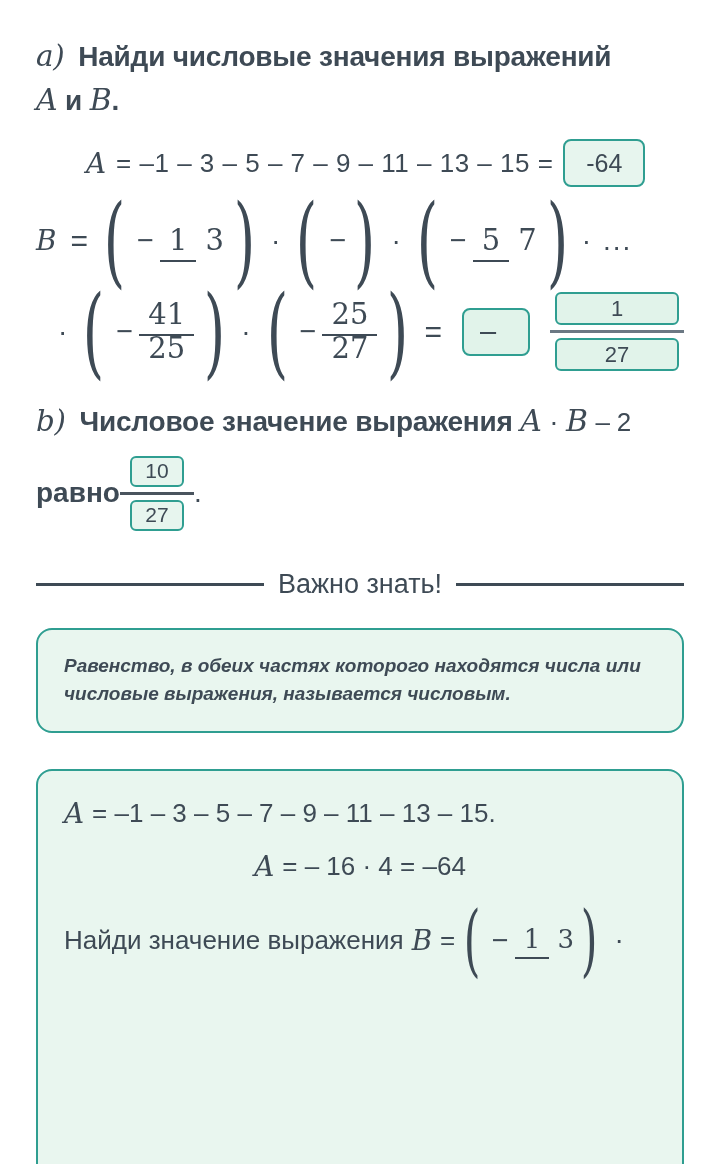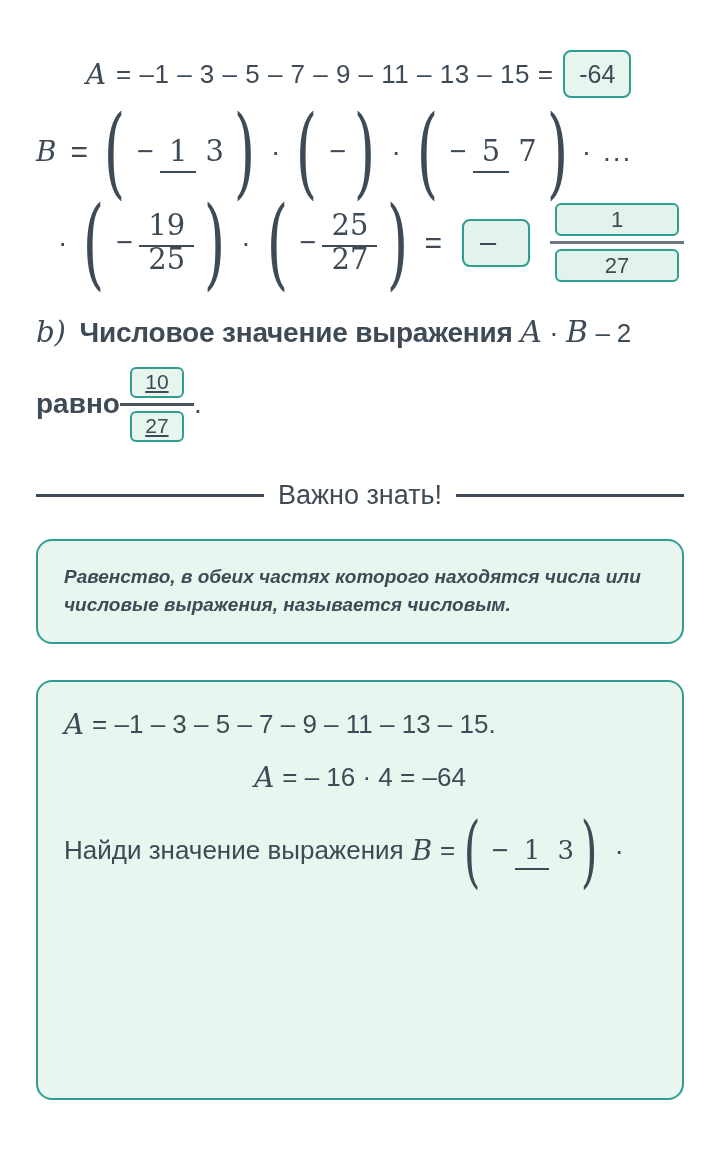--- a/index.html
+++ b/index.html
@@ -14,21 +14,21 @@
   .task-heading{font-size:28px;font-weight:bold;line-height:1.5;letter-spacing:-0.2px;}
   .mvar{font-family:"DejaVu Serif", serif;font-style:italic;font-weight:normal;font-size:1.07em;}
   .mvar-prefix{font-family:"DejaVu Serif", serif;font-style:italic;font-weight:normal;font-size:1.05em;margin-right:6px;}
 
   
   .eq-row{display:flex;align-items:center;font-size:26px;}
   .eq-a{margin:16px 0 0 50px;gap:10px;}
   .eq-body{letter-spacing:0.5px;}
 
   .answer-box{
-    min-width:52px;height:44px;padding:0 6px;
+    min-width:52px;height:44px;padding:0 13px;
     background:#e7f5ee;border:2px solid #2f9e91;border-radius:8px;
     display:flex;align-items:center;justify-content:center;
     font-size:25px;color:#3e4a55;
   }
 
   
   .b-line1{margin-top:6px;gap:6px;}
   .b-line2{margin-top:-4px;gap:6px;margin-left:14px;}
   .factor{display:flex;align-items:center;}
   .paren{
@@ -55,21 +55,21 @@
   .ans-frac .cell{
     width:124px;height:33px;background:#e1f3ea;border:2px solid #2f9e91;border-radius:6px;
     display:flex;align-items:center;justify-content:center;font-size:22px;box-sizing:border-box;
   }
   .ans-frac .bar{width:134px;height:3px;background:#6b7883;margin:5px 0;}
 
   
   .task-b{margin-top:20px;}
   .ravno-row{display:flex;align-items:center;margin-top:12px;}
   .ravno-label{font-size:28px;font-weight:bold;}
-  .sm-frac{display:flex;flex-direction:column;align-items:center;width:74px;text-decoration:underline;}
+  .sm-frac{display:flex;flex-direction:column;align-items:center;width:74px;}
   .sm-frac .cell{
     width:54px;height:31px;background:#e7f5ee;border:2px solid #2f9e91;border-radius:6px;
     display:flex;align-items:center;justify-content:center;font-size:21px;box-sizing:border-box;
   }
   .sm-frac .bar{width:74px;height:3px;background:#4a545e;margin:5px 0;}
   .period{font-size:28px;}
 
   
   .divider{display:flex;align-items:center;gap:14px;margin-top:38px;}
   .divider .line{flex:1;height:3px;background:#3e4a55;}
@@ -86,20 +86,27 @@
   .expl-line{font-size:26px;display:flex;align-items:center;gap:8px;}
   .expl-center{justify-content:center;margin-top:20px;}
   .expl-find{margin-top:20px;}
   .frac-sm{font-size:26px;margin-right:6px;}
 </style>
 </head>
 <body>
 
 <div class="page">
 
+  <div class="task-heading">
+    <span class="mvar-prefix">a)</span>
+    <span>Найди числовые значения выражений</span><br>
+    <span class="mvar">A</span>
+    <span>и</span>
+    <span class="mvar">B</span><span>.</span>
+  </div>
 
   <div class="eq-row eq-a">
     <span class="mvar">A</span>
     <span class="eq-body">= –1 – 3 – 5 – 7 – 9 – 11 – 13 – 15 =</span>
     <span class="answer-box">-64</span>
   </div>
 
   <div class="eq-row b-line1">
     <span class="mvar">B</span>
     <span class="eq-sign">=</span>
@@ -134,21 +141,21 @@
     <span class="dots-tail">· ...</span>
   </div>
 
   <div class="eq-row b-line2">
     <span class="dot-sep">·</span>
 
     <span class="factor">
       <span class="paren">(</span>
       <span class="f-minus">−</span>
       <span class="frac">
-        <span class="num">19</span>
+        <span class="num">41</span>
         <span class="den">25</span>
       </span>
       <span class="paren">)</span>
     </span>
     <span class="dot-sep">·</span>
 
     <span class="factor">
       <span class="paren">(</span>
       <span class="f-minus">−</span>
       <span class="frac">

